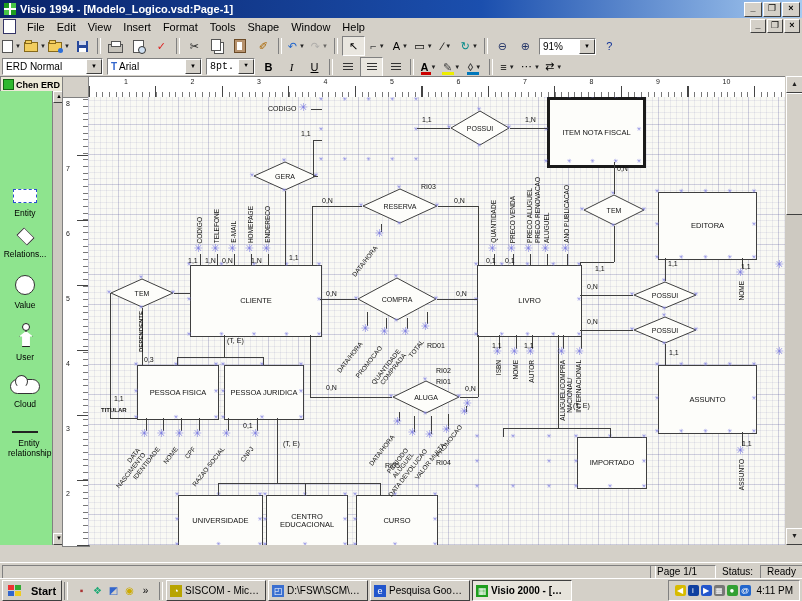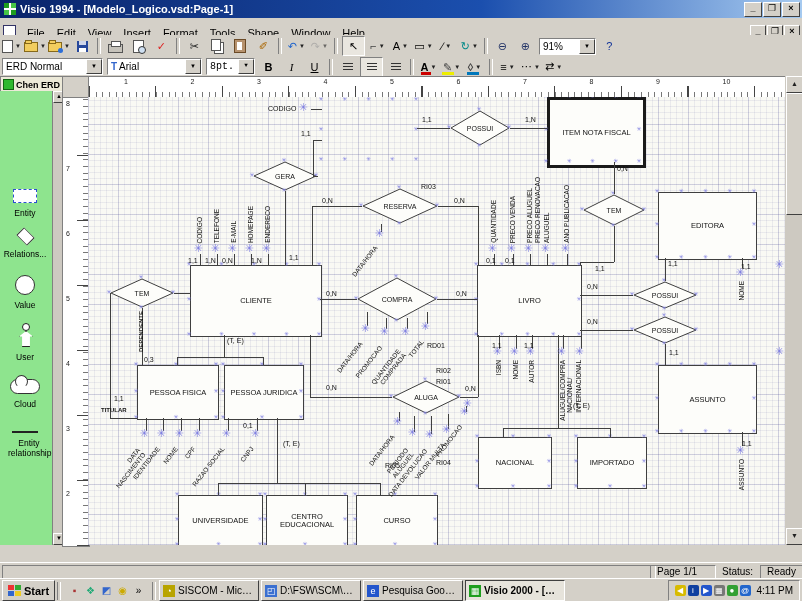--- a/index.html
+++ b/index.html
@@ -11,21 +11,21 @@
   #titlebar{left:0;top:0;width:802px;height:18px;
     background:linear-gradient(90deg,#0a246a,#1b4fae 60%,#a6caf0);
     display:flex;align-items:center;color:#fff;font-size:11px;font-weight:bold;}
   .visio-ic{width:12px;height:12px;margin:0 4px;display:inline-block;position:relative;background:#fff;}
   .visio-ic i{position:absolute;width:5px;height:5px;background:#1e9e1e;}
   .visio-ic i:nth-child(1){left:0;top:0}.visio-ic i:nth-child(2){right:0;top:0;background:#47c547}
   .visio-ic i:nth-child(3){left:0;bottom:0;background:#47c547}.visio-ic i:nth-child(4){right:0;bottom:0}
   .winbtns{position:absolute;right:2px;top:2px;display:flex;gap:1px;}
   .wbtn{width:16px;height:13px;background:#d4d0c8;border:1px solid;border-color:#fff #404040 #404040 #fff;
     font-size:9px;line-height:11px;text-align:center;color:#000;font-weight:bold;}
-  #menubar{left:0;top:24px;width:802px;height:17px;background:#d4d0c8;display:flex;align-items:center;
+  #menubar{left:0;top:18px;width:802px;height:17px;background:#d4d0c8;display:flex;align-items:center;
     font-size:11px;color:#000;border-bottom:1px solid #fff;}
   .doc-ic{width:11px;height:13px;background:#fff;border:1px solid #336;margin:0 5px 0 3px;}
   .menu-item{padding:1px 6px;}
   #menubar .winbtns{top:1px}
   #menubar .wbtn{width:14px;height:12px;}
   
   .toolbar{background:#d4d0c8;display:flex;align-items:center;border-bottom:1px solid #808080;}
   #tb1{left:0;top:35px;width:802px;height:22px;}
   #tb2{left:0;top:57px;width:802px;height:19px;}
   .tbtn{height:18px;min-width:21px;display:flex;align-items:center;justify-content:center;
@@ -127,21 +127,21 @@
   #ptab:after{content:"";position:absolute;right:2px;top:0;width:1px;height:18px;background:#555;transform:rotate(24deg);}
   #hsb{position:relative;flex:1;height:14px;background:#cdc9c1;margin:0 2px;}
   #hsb .thumb{position:absolute;left:290px;top:0;width:184px;height:14px;background:#d4d0c8;
     border:1px solid;border-color:#fff #404040 #404040 #fff;}
   #statusbar{left:0;top:562px;width:802px;height:16px;background:#d4d0c8;border-top:1px solid #fff;
     font-size:10px;color:#000;}
   .spanel{position:absolute;top:2px;height:12px;border:1px solid;border-color:#808080 #fff #fff #808080;
     padding:0 6px;line-height:12px;}
   #taskbar{left:0;top:578px;width:802px;height:23px;background:#d4d0c8;border-top:1px solid #fff;
     display:flex;align-items:center;}
-  #startbtn{height:19px;margin-left:2px;padding:0 5px;display:flex;align-items:center;gap:3px;
+  #startbtn{height:19px;margin-left:2px;padding:0 5px;display:flex;align-items:center;gap:10px;
     background:#d4d0c8;border:1px solid;border-color:#fff #404040 #404040 #fff;font-size:11px;font-weight:bold;}
   .flag{width:13px;height:11px;position:relative;}
   .flag i{position:absolute;width:6px;height:5px;}
   .flag i:nth-child(1){left:0;top:0;background:#e33}.flag i:nth-child(2){right:0;top:0;background:#3a3}
   .flag i:nth-child(3){left:0;bottom:0;background:#36c}.flag i:nth-child(4){right:0;bottom:0;background:#ec2}
   .qlbar{display:flex;align-items:center;gap:3px;padding:0 5px;}
   .qlic{width:13px;height:13px;font-size:10px;line-height:13px;text-align:center;}
   .tbsep{width:2px;height:18px;border-left:1px solid #808080;border-right:1px solid #fff;margin:0 2px;}
   .task{height:19px;width:92px;margin:0 1px;display:flex;align-items:center;gap:3px;padding:0 3px;
     background:#d4d0c8;border:1px solid;border-color:#fff #404040 #404040 #fff;
@@ -462,21 +462,20 @@
       <div class="star" style="left: 125.4px; top: 317.4px; font-size: 6px;">✳</div>
       <div class="entity" style="left: 136px; top: 268px; width: 78px; height: 53px;"><span>PESSOA JURIDICA</span></div>
       <div class="star" style="left: 132.4px; top: 264.4px; font-size: 6px;">✳</div>
       <div class="star" style="left: 171.4px; top: 264.4px; font-size: 6px;">✳</div>
       <div class="star" style="left: 210.4px; top: 264.4px; font-size: 6px;">✳</div>
       <div class="star" style="left: 132.4px; top: 290.9px; font-size: 6px;">✳</div>
       <div class="star" style="left: 210.4px; top: 290.9px; font-size: 6px;">✳</div>
       <div class="star" style="left: 132.4px; top: 317.4px; font-size: 6px;">✳</div>
       <div class="star" style="left: 171.4px; top: 317.4px; font-size: 6px;">✳</div>
       <div class="star" style="left: 210.4px; top: 317.4px; font-size: 6px;">✳</div>
-      <div class="entity" style="left: 390px; top: 340px; width: 72px; height: 50px;"><span>NACIONAL</span></div>
       <div class="star" style="left: 386.4px; top: 336.4px; font-size: 6px;">✳</div>
       <div class="star" style="left: 422.4px; top: 336.4px; font-size: 6px;">✳</div>
       <div class="star" style="left: 458.4px; top: 336.4px; font-size: 6px;">✳</div>
       <div class="star" style="left: 386.4px; top: 361.4px; font-size: 6px;">✳</div>
       <div class="star" style="left: 458.4px; top: 361.4px; font-size: 6px;">✳</div>
       <div class="star" style="left: 386.4px; top: 386.4px; font-size: 6px;">✳</div>
       <div class="star" style="left: 422.4px; top: 386.4px; font-size: 6px;">✳</div>
       <div class="star" style="left: 458.4px; top: 386.4px; font-size: 6px;">✳</div>
       <div class="entity" style="left: 489px; top: 340px; width: 68px; height: 50px;"><span>IMPORTADO</span></div>
       <div class="star" style="left: 485.4px; top: 336.4px; font-size: 6px;">✳</div>

